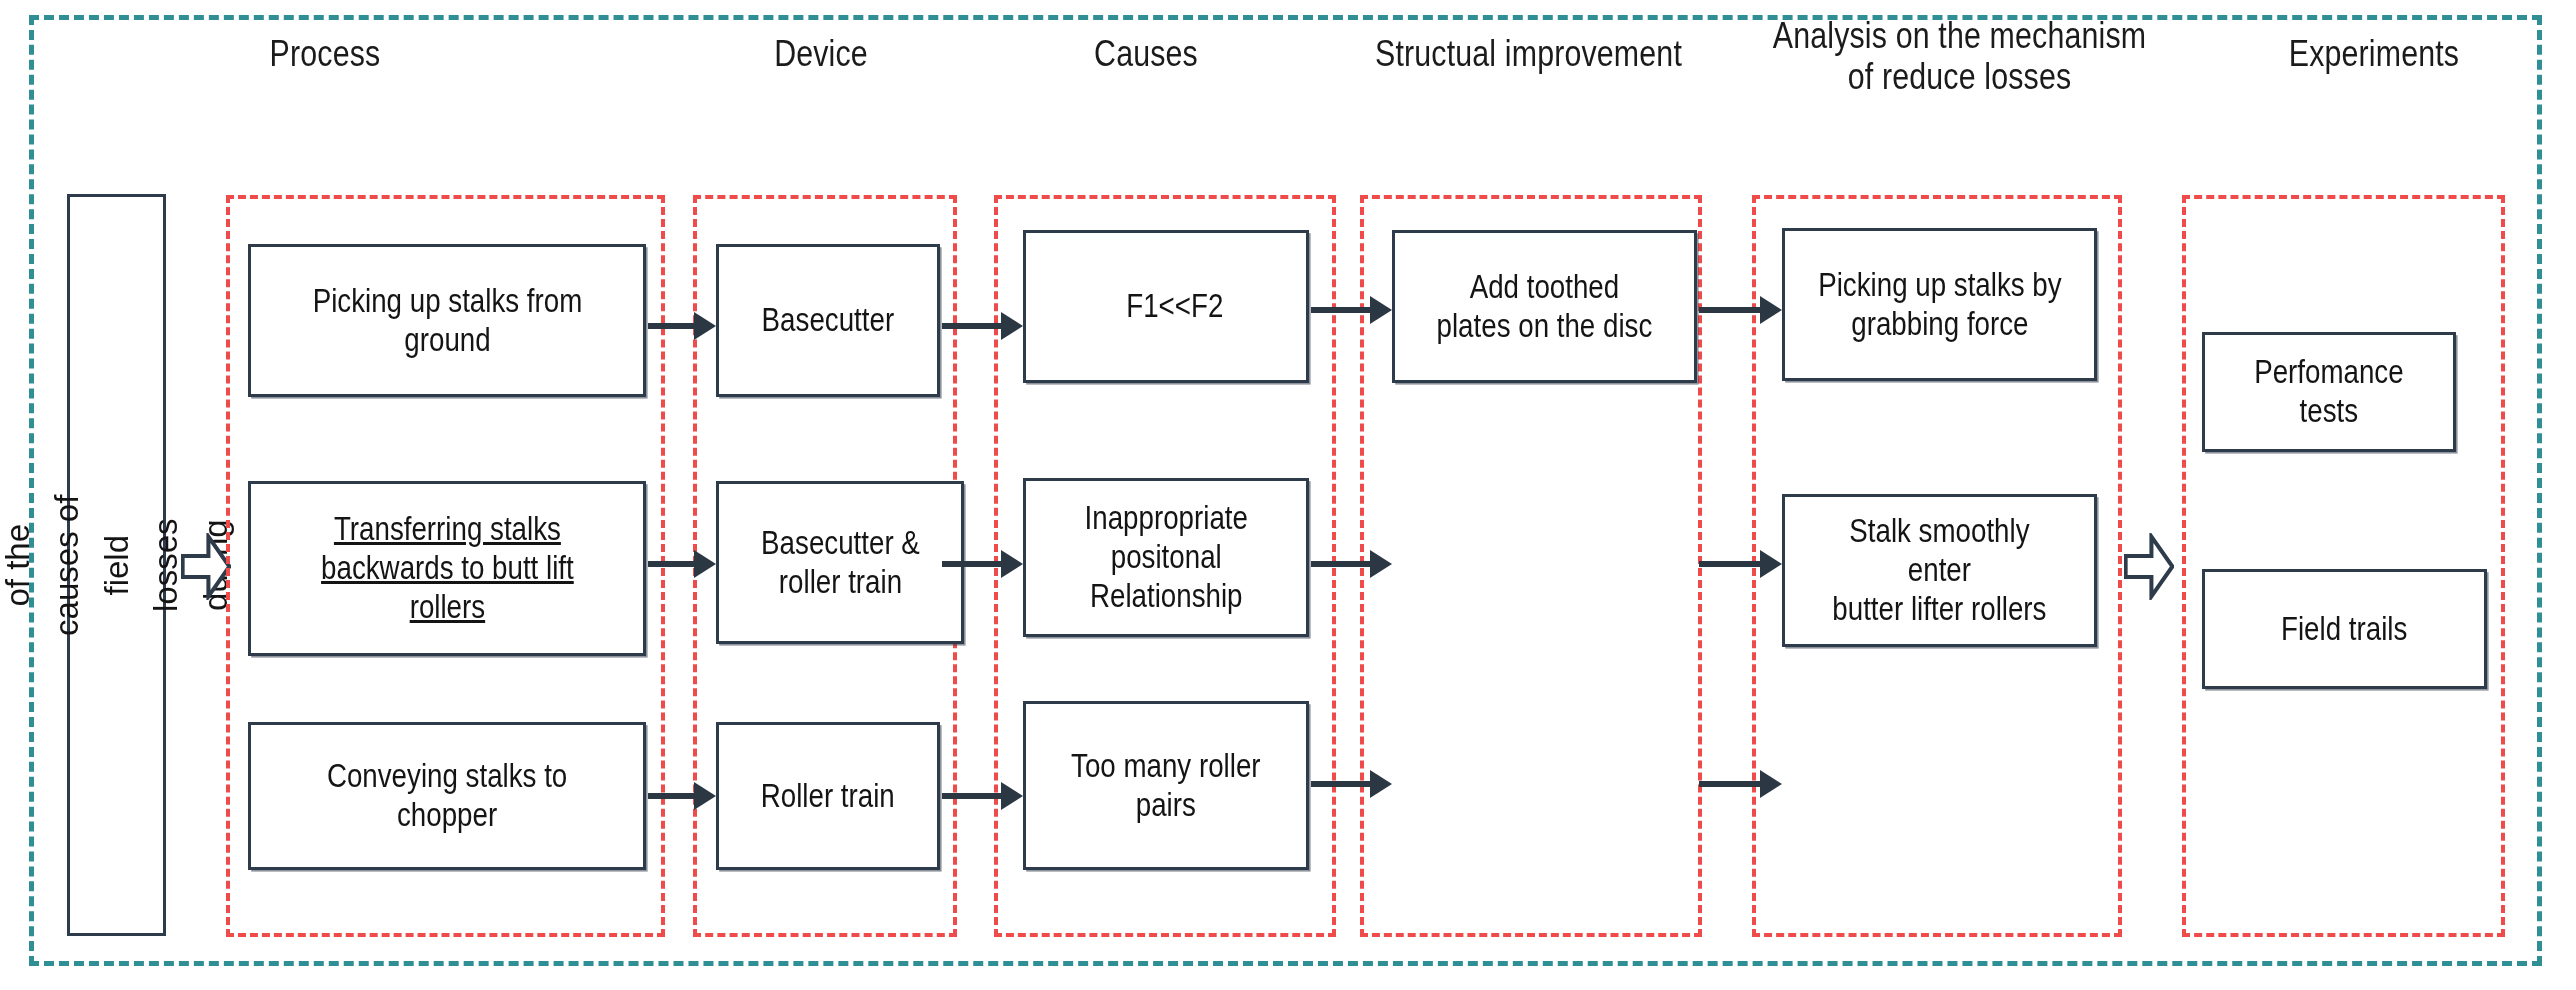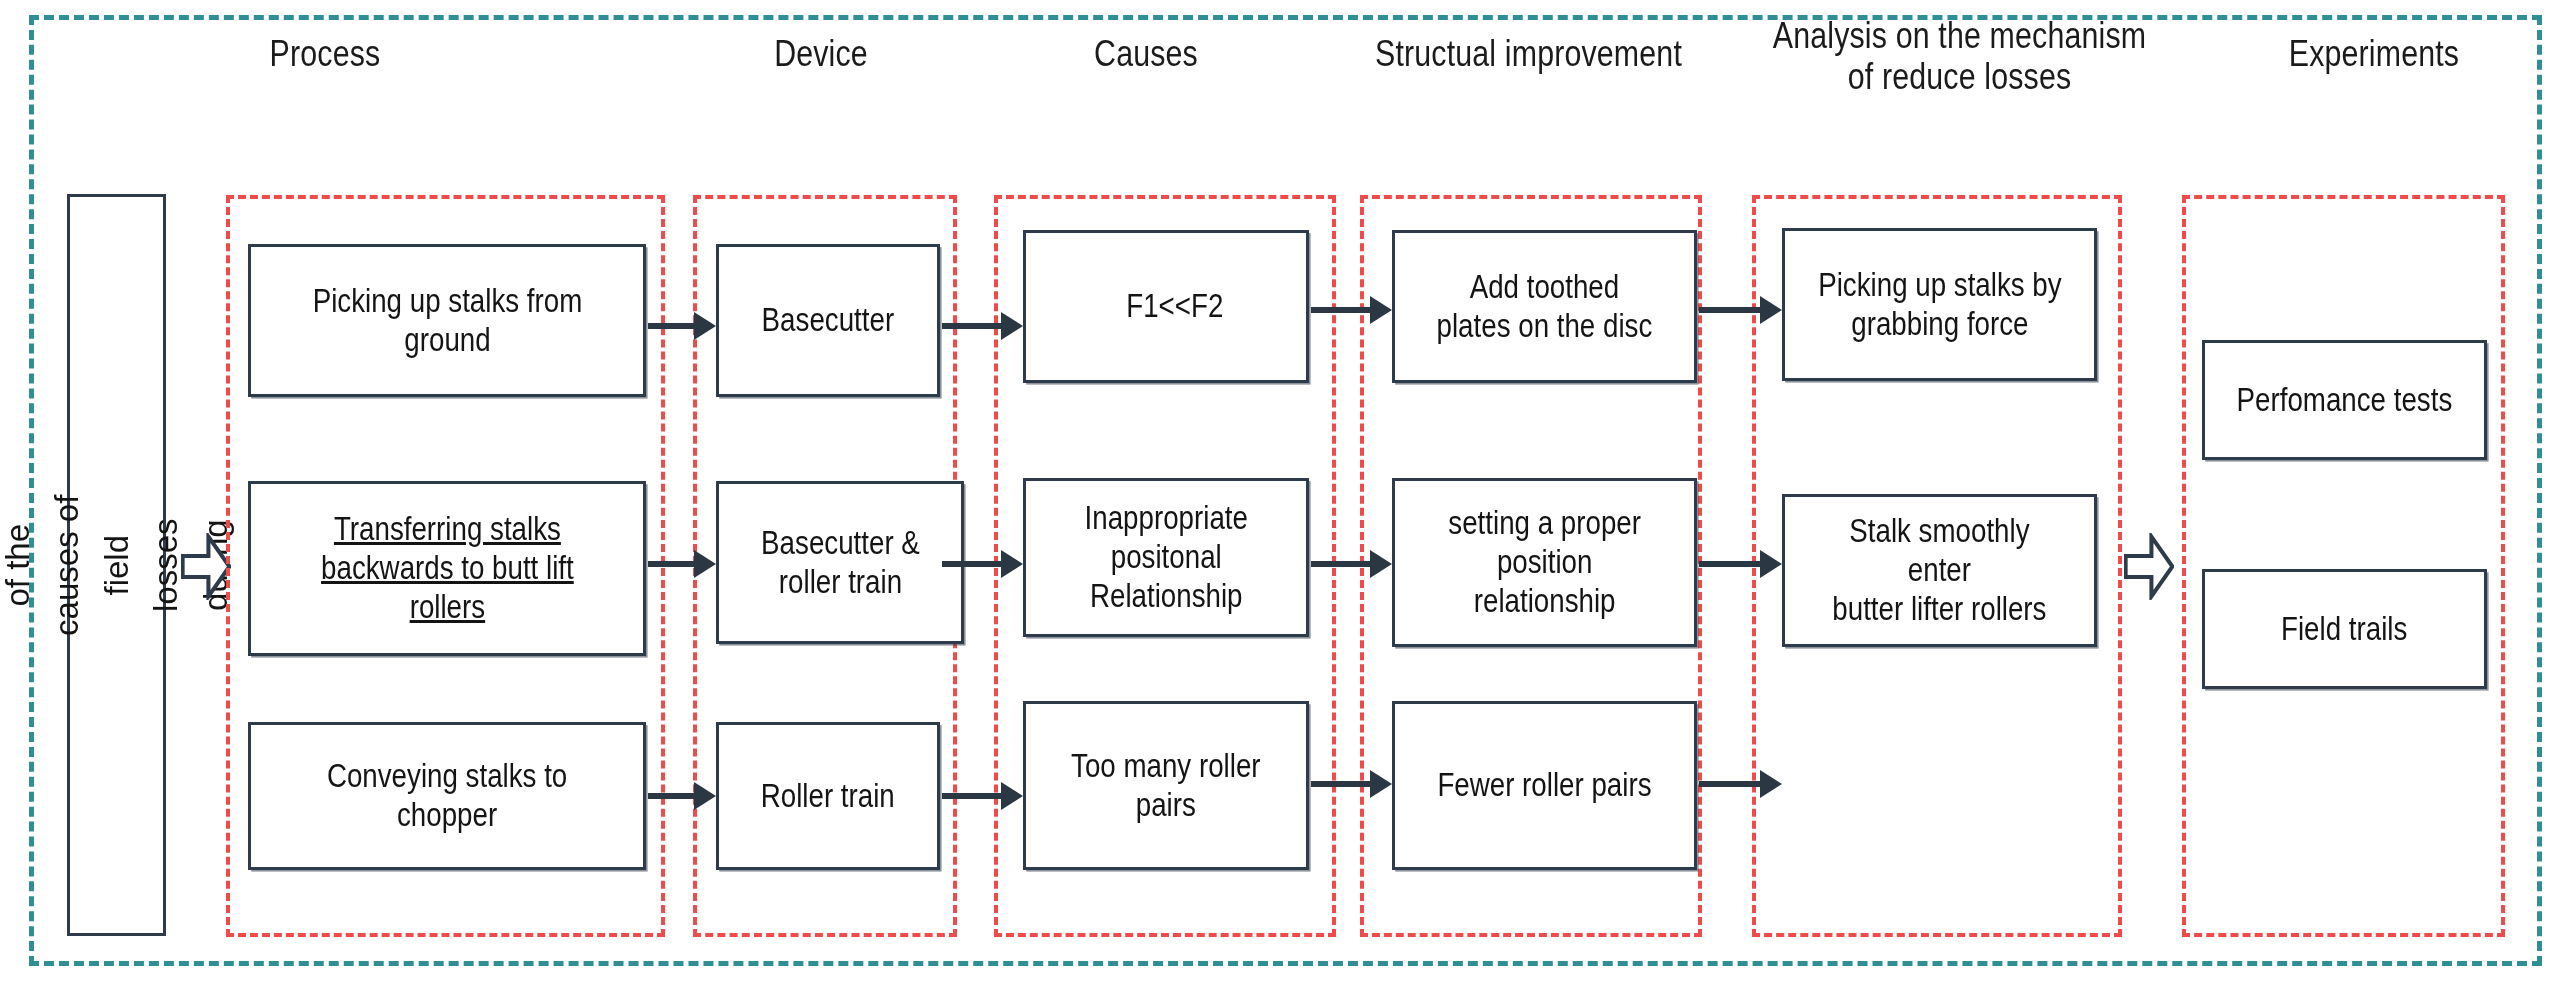--- a/index.html
+++ b/index.html
@@ -164,25 +164,20 @@
     <span>Inappropriate
 positonal
 Relationship</span>
   </div>
 
   <div class="conn" style="left:1311px;top:561px;width:81px;">
     <div class="shaft" style="width:62px;"></div>
       <div class="head" style="right:0;"></div>
   </div>
 
-  <div class="nbox" style="left:1392px;top:478px;width:305px;height:169px;">
-    <span>setting a proper
-position
-relationship</span>
-  </div>
 
   <div class="conn" style="left:1699px;top:561px;width:83px;">
     <div class="shaft" style="width:63px;"></div>
       <div class="head" style="right:0;"></div>
   </div>
 
   <div class="nbox" style="left:1782px;top:494px;width:315px;height:153px;">
     <span>Stalk smoothly enter
 butter lifter rollers</span>
   </div>
@@ -215,31 +210,28 @@
   <div class="nbox" style="left:1023px;top:701px;width:286px;height:169px;">
     <span>Too many roller
 pairs</span>
   </div>
 
   <div class="conn" style="left:1311px;top:781px;width:81px;">
     <div class="shaft" style="width:62px;"></div>
       <div class="head" style="right:0;"></div>
   </div>
 
-  <div class="nbox" style="left:1392px;top:701px;width:305px;height:169px;">
-    <span>Fewer roller pairs</span>
-  </div>
 
   <div class="conn" style="left:1699px;top:781px;width:83px;">
     <div class="shaft" style="width:63px;"></div>
       <div class="head" style="right:0;"></div>
   </div>
 
 
-  <div class="nbox" style="left:2202px;top:340px;width:285px;height:120px;">
+  <div class="nbox" style="left:2202px;top:332px;width:254px;height:120px;">
     <span>Perfomance tests</span>
   </div>
 
   <div class="nbox" style="left:2202px;top:569px;width:285px;height:120px;">
     <span>Field trails</span>
   </div>
 
 </div>
 
 

